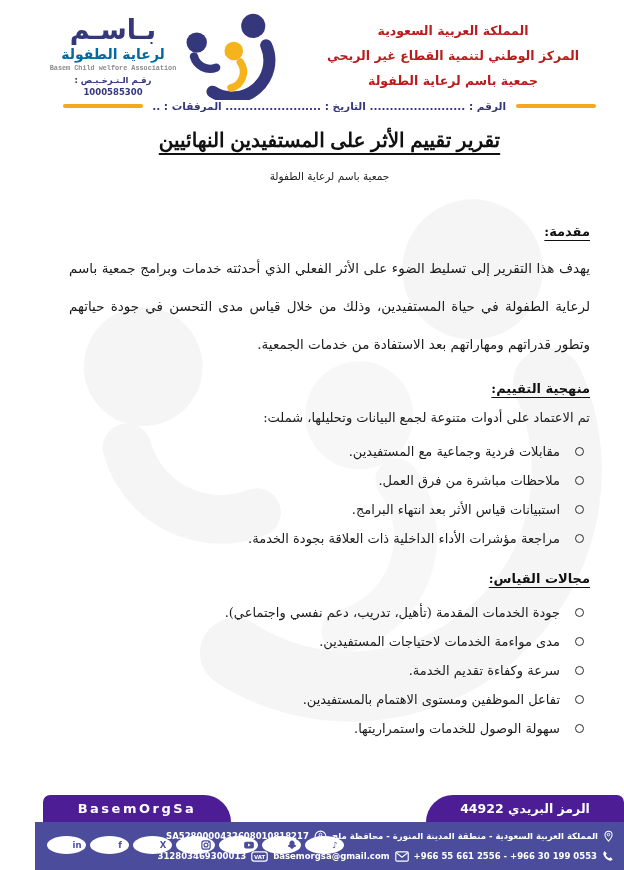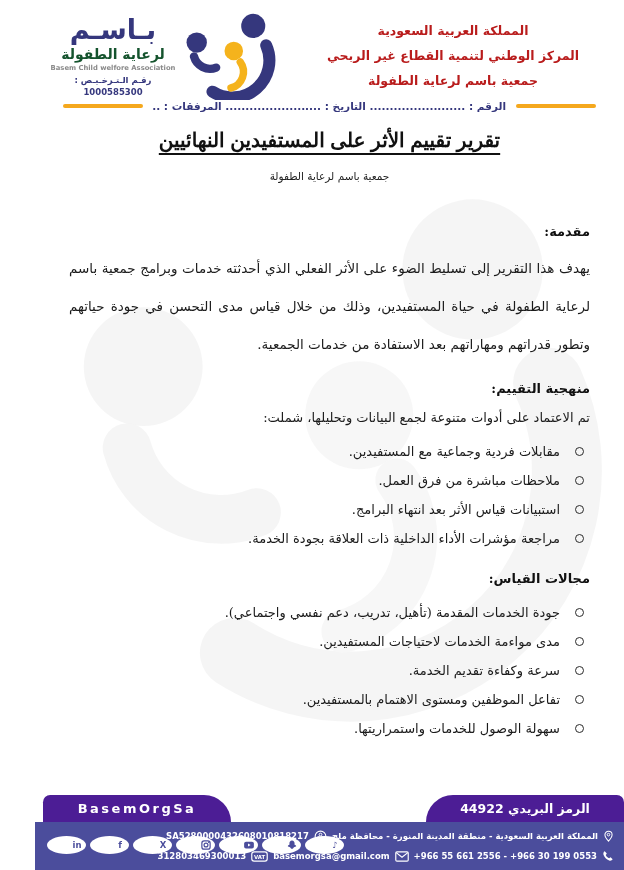--- a/index.html
+++ b/index.html
@@ -8,38 +8,38 @@
     font-family:"DejaVu Sans", sans-serif;direction:rtl;
   }
   
   .watermark{position:absolute;top:165px;left:38px;width:540px;height:560px;opacity:0.055;pointer-events:none;}
   
   .header{position:absolute;top:8px;left:0;right:0;height:92px;}
   .org-block{position:absolute;top:10px;right:6px;width:330px;text-align:center;color:#b91c1c;font-weight:bold;font-size:12.5px;line-height:25px;}
   .logo-wrap{position:absolute;top:4px;left:14px;display:flex;flex-direction:row;align-items:center;gap:6px;direction:ltr;}
   .logo-text{width:128px;text-align:center;direction:rtl;}
   .logo-wordmark{color:#35377d;font-weight:bold;font-size:27px;line-height:30px;letter-spacing:2px;}
-  .logo-tagline{color:#14532d;font-weight:bold;font-size:14px;line-height:18px;}
-  .logo-en{color:#8a8a8a;font-weight:bold;font-size:6.8px;line-height:10px;direction:ltr;}
+  .logo-tagline{color:#0369a1;font-weight:bold;font-size:14px;line-height:18px;}
+  .logo-en{color:#8a8a8a;font-weight:bold;font-size:6.8px;line-height:10px;direction:ltr;font-family:Liberation Mono, monospace;}
   .logo-license{color:#35377d;font-weight:bold;font-size:8.5px;line-height:12px;margin-top:1px;}
   .logo-graphic{width:96px;height:88px;}
   
   .ref-line{position:absolute;top:100px;left:0;right:0;display:flex;align-items:center;gap:10px;padding:0 28px;}
   .ref-seg{flex:0 0 80px;height:3.5px;background:#f5a81d;border-radius:2px;}
   .ref-text{flex:1;text-align:center;color:#35377d;font-weight:bold;font-size:10.5px;white-space:nowrap;overflow:hidden;}
   
   .doc-title{position:absolute;top:128px;left:0;right:0;text-align:center;
     font-family:Liberation Sans, sans-serif;font-weight:bold;font-size:20px;color:#111;
     text-decoration:underline;text-underline-offset:6px;text-decoration-thickness:1.5px;}
   .doc-subtitle{position:absolute;top:170px;left:0;right:0;text-align:center;
     font-family:"DejaVu Serif","DejaVu Sans",serif;font-size:10.5px;color:#222;}
   
   .content{position:absolute;top:224px;right:34px;left:34px;direction:rtl;text-align:right;color:#1b1b1b;}
   .sec-heading{font-weight:bold;font-size:13px;color:#111;
-    text-underline-offset:4px;text-decoration-thickness:1.3px;
+    text-decoration:underline;text-underline-offset:4px;text-decoration-thickness:1.3px;
     font-family:"DejaVu Serif","DejaVu Sans",serif;}
   .intro-p{margin:10px 0 0 0;font-family:"DejaVu Serif","DejaVu Sans",serif;
     font-size:13.5px;line-height:38px;text-align:justify;}
   .lead{margin:14px 0 0 0;font-family:"DejaVu Serif","DejaVu Sans",serif;font-size:13px;}
   .m-top{margin-top:18px;}
   ul.dots{list-style:none;margin:12px 0 0 0;padding:0 6px 0 0;}
   ul.dots li{display:flex;align-items:center;height:29px;font-family:"DejaVu Serif","DejaVu Sans",serif;font-size:13px;}
   ul.dots li .marker{flex:0 0 auto;width:7px;height:7px;border:1.3px solid #2b2b2b;border-radius:50%;margin-left:15px;}
   
   .tab{position:absolute;height:27px;background:#4c1d95;color:#fff;font-weight:bold;

